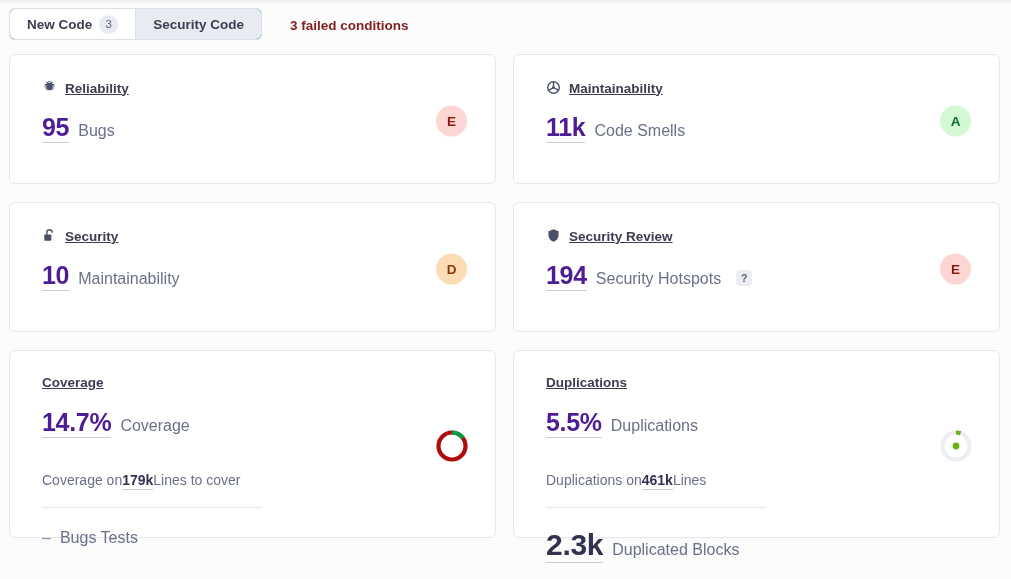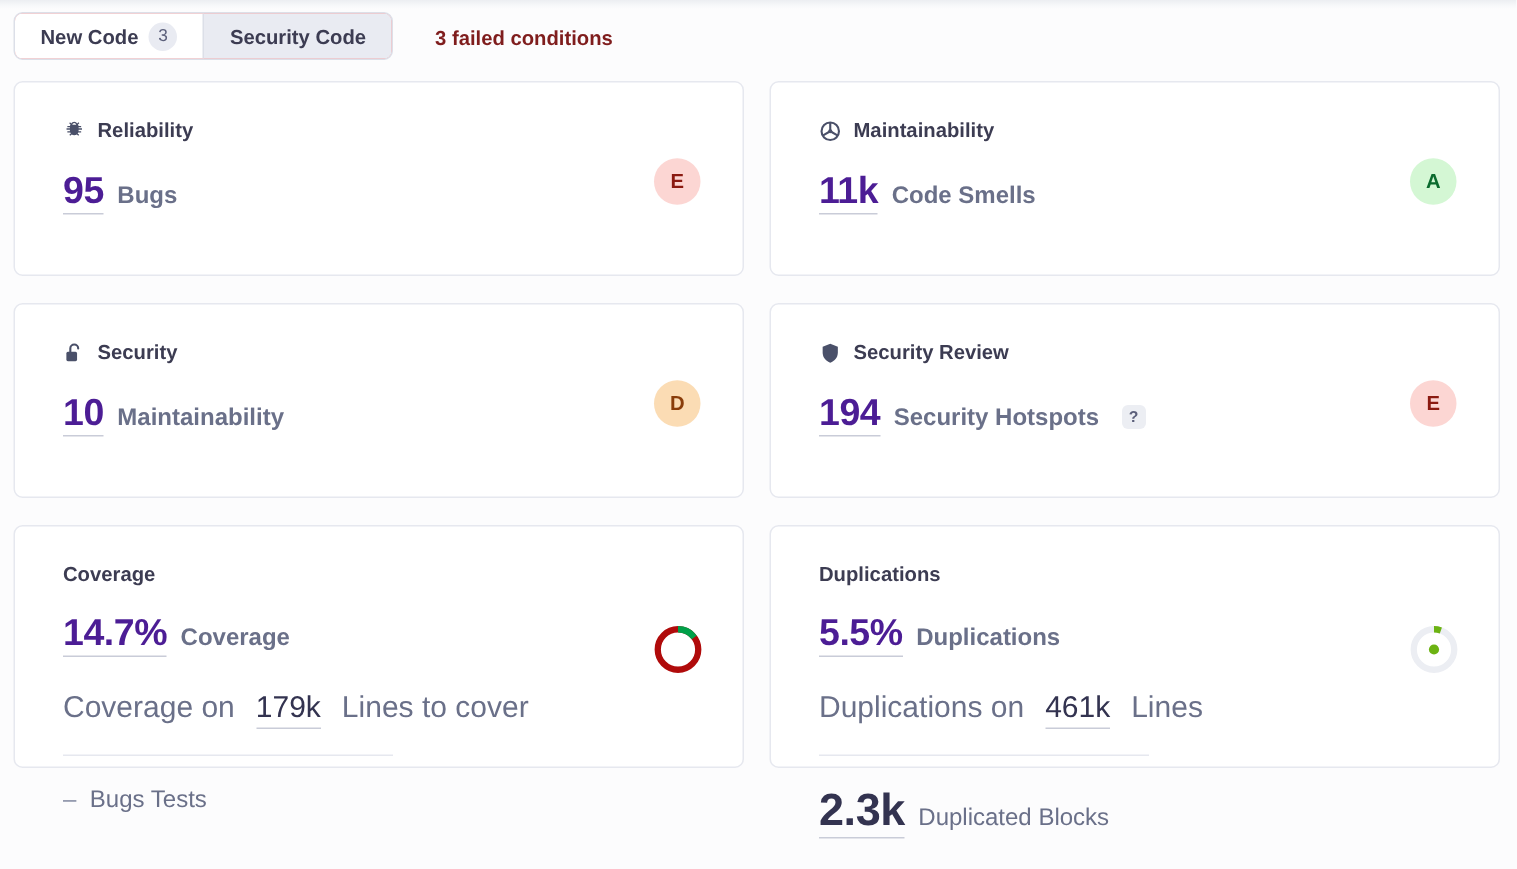--- a/index.html
+++ b/index.html
@@ -35,21 +35,21 @@
     padding-left: 9px;
   }
 
   .tabs {
     display: flex;
     align-items: stretch;
     height: 32px;
     border: 1px solid #dcdfe8;
     border-radius: 6px;
     overflow: hidden;
-    background: #fca5a5;
+    background: #15803d;
   }
 
   .tab {
     display: flex;
     align-items: center;
     gap: 7px;
     padding: 0 17px;
     font-size: 13.5px;
     font-weight: 700;
     color: #3c3c52;
@@ -96,36 +96,37 @@
     padding: 14px 9px 0 9px;
   }
 
   .card {
     background: #ffffff;
     border: 1px solid #e6e8ef;
     border-radius: 6px;
     padding: 25px 32px 22px 32px;
   }
   .card.small { height: 130px; }
-  .card.large { height: 162px; }
+  .card.large { height: 188px; }
 
   .card-inner {
     position: relative;
     height: 100%;
   }
 
   
   .card-head {
     display: flex;
-    align-items: flex-start;
+    align-items: flex-end;
     gap: 8px;
     font-size: 13.5px;
     font-weight: 700;
     color: #3c3c52;
     line-height: 1;
+    text-decoration: underline;
   }
   .card-head .ico { display: flex; align-items: center; }
   .card-head .title-plain { font-size: 13.5px; font-weight: 700; }
 
   
   .metric-row {
     display: flex;
     align-items: baseline;
     gap: 9px;
     margin-top: 19px;
@@ -135,35 +136,35 @@
     font-weight: 700;
     color: #4c1d95;
     letter-spacing: -0.3px;
     border-bottom: 1px solid #c9ccd8;
     padding-bottom: 2px;
     line-height: 1.05;
     cursor: pointer;
   }
   .metric-label {
     font-size: 16px;
-    font-weight: 700;
+    font-weight: 400;
     color: #6a7089;
   }
 
   
   .sub-row {
     display: flex;
     align-items: baseline;
-    gap: 14px;
-    margin-top: 23px;
-    font-size: 20px;
+    gap: 0;
+    margin-top: 34px;
+    font-size: 14px;
     color: #6a7089;
   }
   .sub-strong {
-    font-weight: 400;
+    font-weight: 700;
     color: #333350;
     border-bottom: 1px solid #c9ccd8;
     padding-bottom: 1px;
     cursor: pointer;
   }
 
   .divider {
     margin-top: 17px;
     width: 220px;
     height: 1px;

